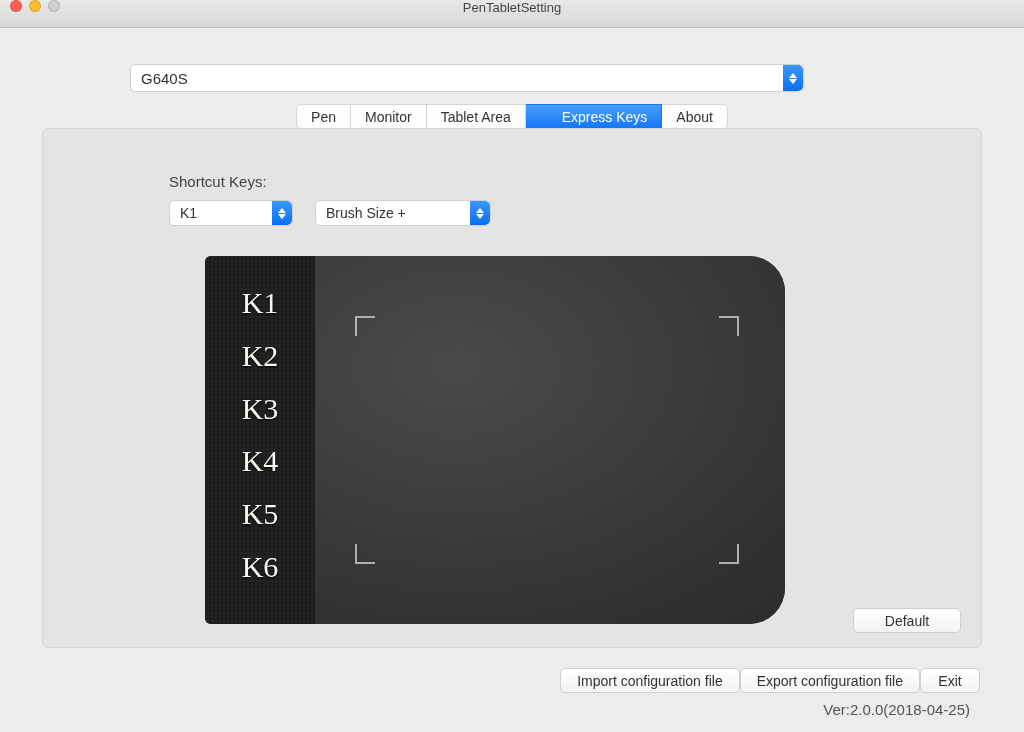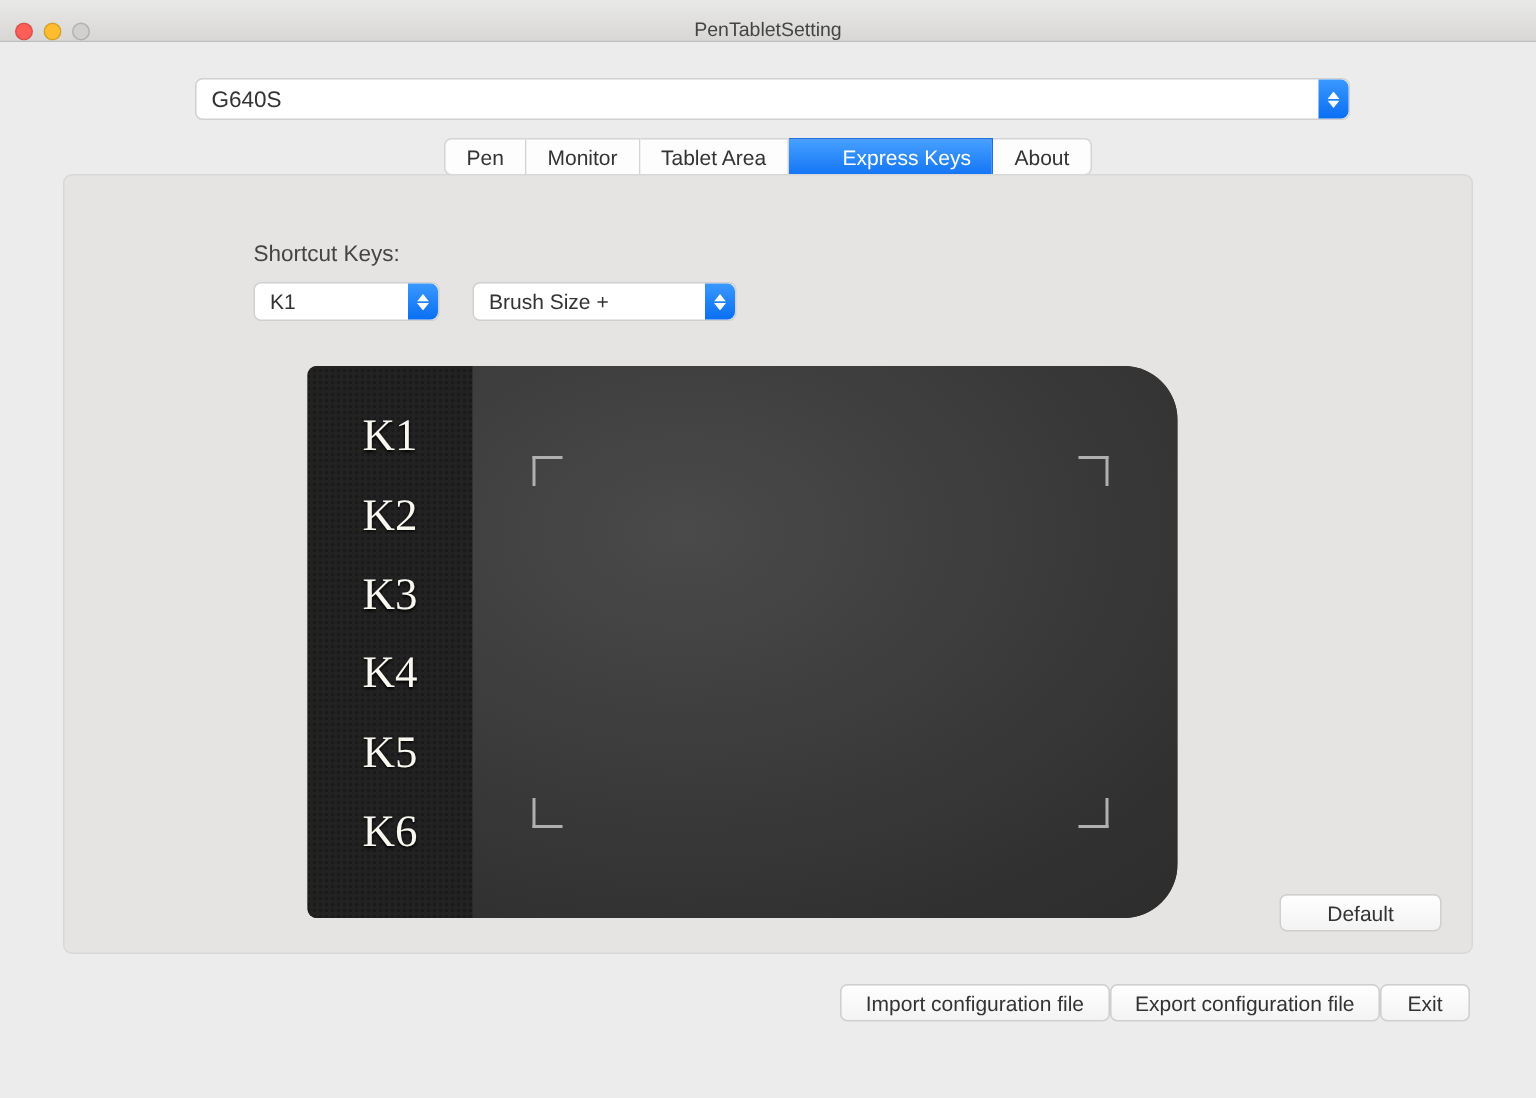--- a/index.html
+++ b/index.html
@@ -12,21 +12,21 @@
       font-size: 13px;
       color: #333;
     }
 
     
     .titlebar {
       height: 28px;
       background: linear-gradient(#e9e9e8, #d8d7d6);
       border-bottom: 1px solid #bfbfbf;
       display: flex;
-      align-items: flex-end;
+      align-items: flex-start;
       position: relative;
       padding-left: 10px;
     }
     .traffic-lights {
       display: flex;
       gap: 7px;
       align-items: center;
     }
     .traffic-light {
       width: 12px; height: 12px; border-radius: 50%;
@@ -44,30 +44,30 @@
       pointer-events: none;
     }
 
     
     .window-body {
       padding: 24px 42px 10px 42px;
     }
 
     
     .device-select {
-      width: 770px;
+      width: 674px;
       height: 28px;
       background: #fff;
       border: 1px solid #d0d0d0;
       border-radius: 5px;
       display: flex;
       align-items: center;
       justify-content: space-between;
       padding-left: 10px;
-      margin: 0 auto 12px 88px;
+      margin: 12px auto 12px 88px;
       font-size: 15px;
       box-shadow: inset 0 1px 0 rgba(255,255,255,0.6);
     }
     .select-chevron-box {
       width: 20px; height: 100%;
       background: linear-gradient(#3a98ff, #0a6ff3);
       border-top-right-radius: 5px;
       border-bottom-right-radius: 5px;
       display: flex; flex-direction: column;
       align-items: center; justify-content: center;
@@ -311,14 +311,15 @@
     </div>
 
   </div>
 
   <div class="bottom-buttons">
     <span class="btn">Import configuration file</span>
     <span class="btn">Export configuration file</span>
     <span class="btn" style="width:60px">Exit</span>
   </div>
 
+  <div class="version">Ver:2.0.0(2018-04-25)</div>
 
 </div>
 
 </body></html>

